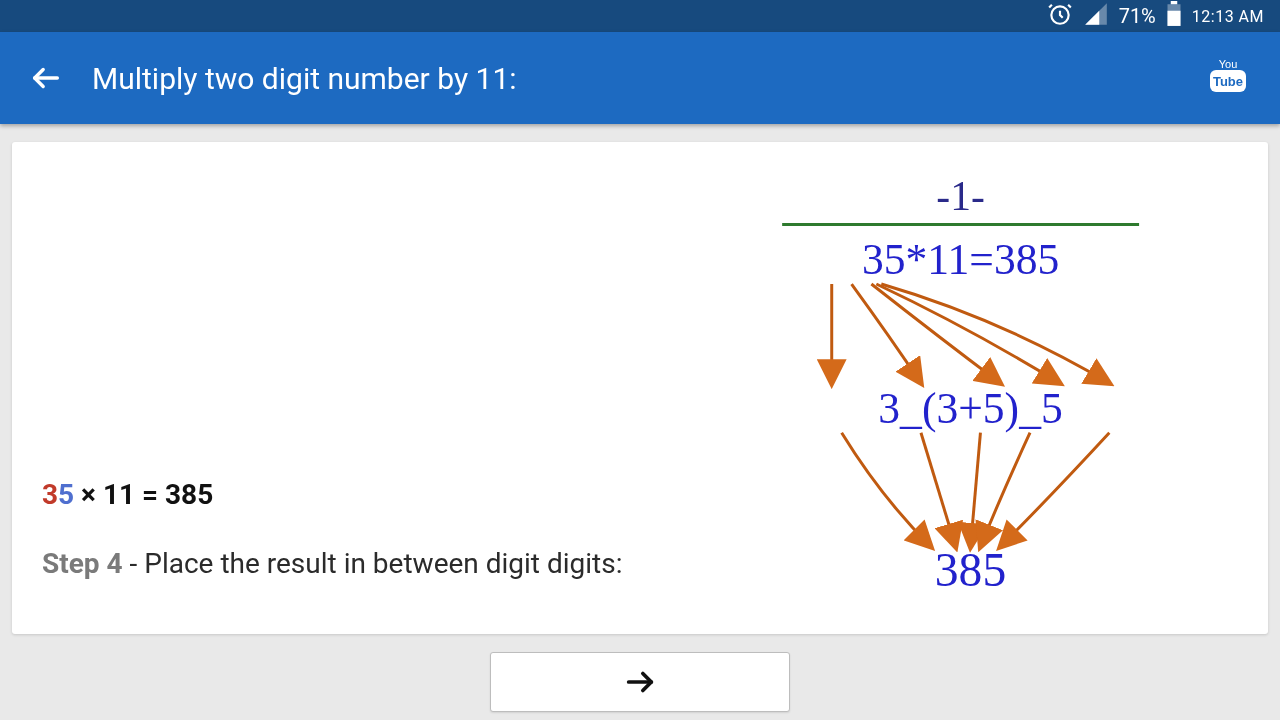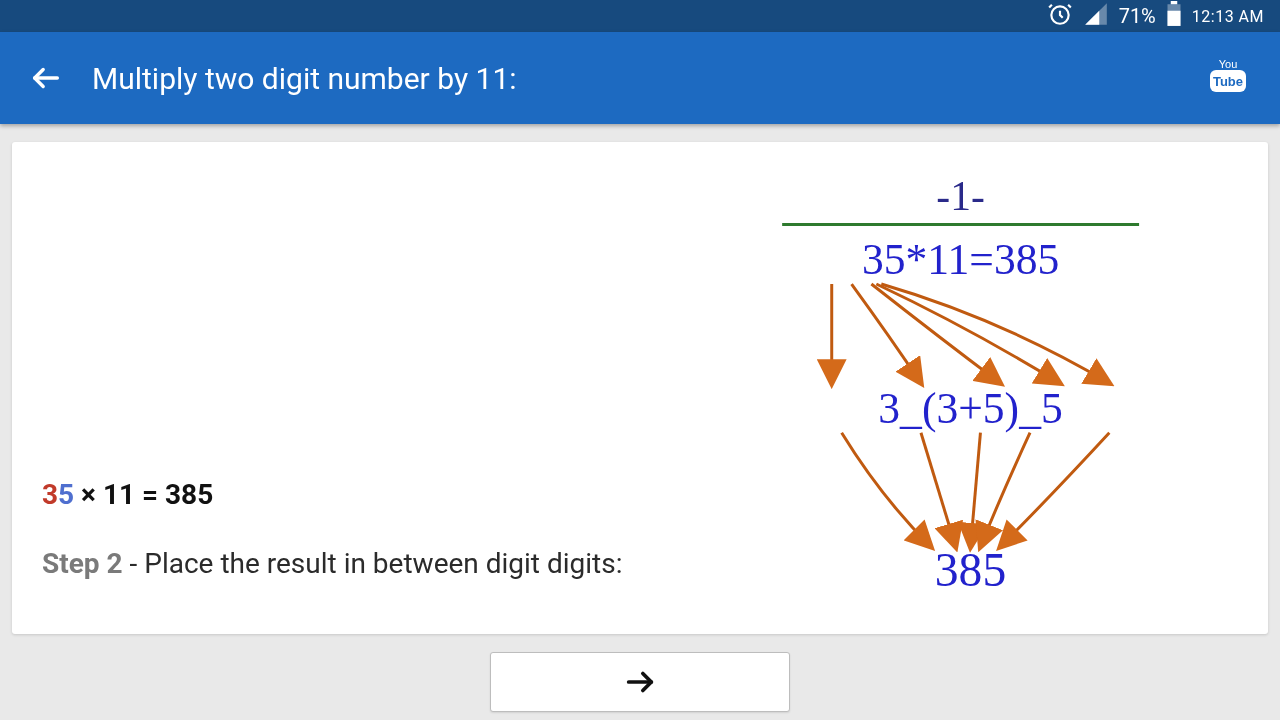--- a/index.html
+++ b/index.html
@@ -88,21 +88,21 @@
 
 <div class="content">
   <div class="card">
     <div class="left">
       <div class="eq-line">
         <span class="d3">3</span><span class="d5">5</span><span> × 11 = </span><span>385</span>
       </div>
 
 
       <div class="step-block">
-        <span class="step-label">Step 2</span><span class="step-rest"> - Place the result in between digit digits:</span><br>
+        <span class="step-label">Step 4</span><span class="step-rest"> - Place the result in between digit digits:</span><br>
       </div>
     </div>
 
     <div class="right">
       <svg viewBox="0 0 560 440">
         <defs>
           <marker id="arr" markerWidth="10" markerHeight="10" refX="8" refY="5" orient="auto">
             <path d="M0,0 L10,5 L0,10 Z" fill="#d46a1a"></path>
           </marker>
         </defs>

